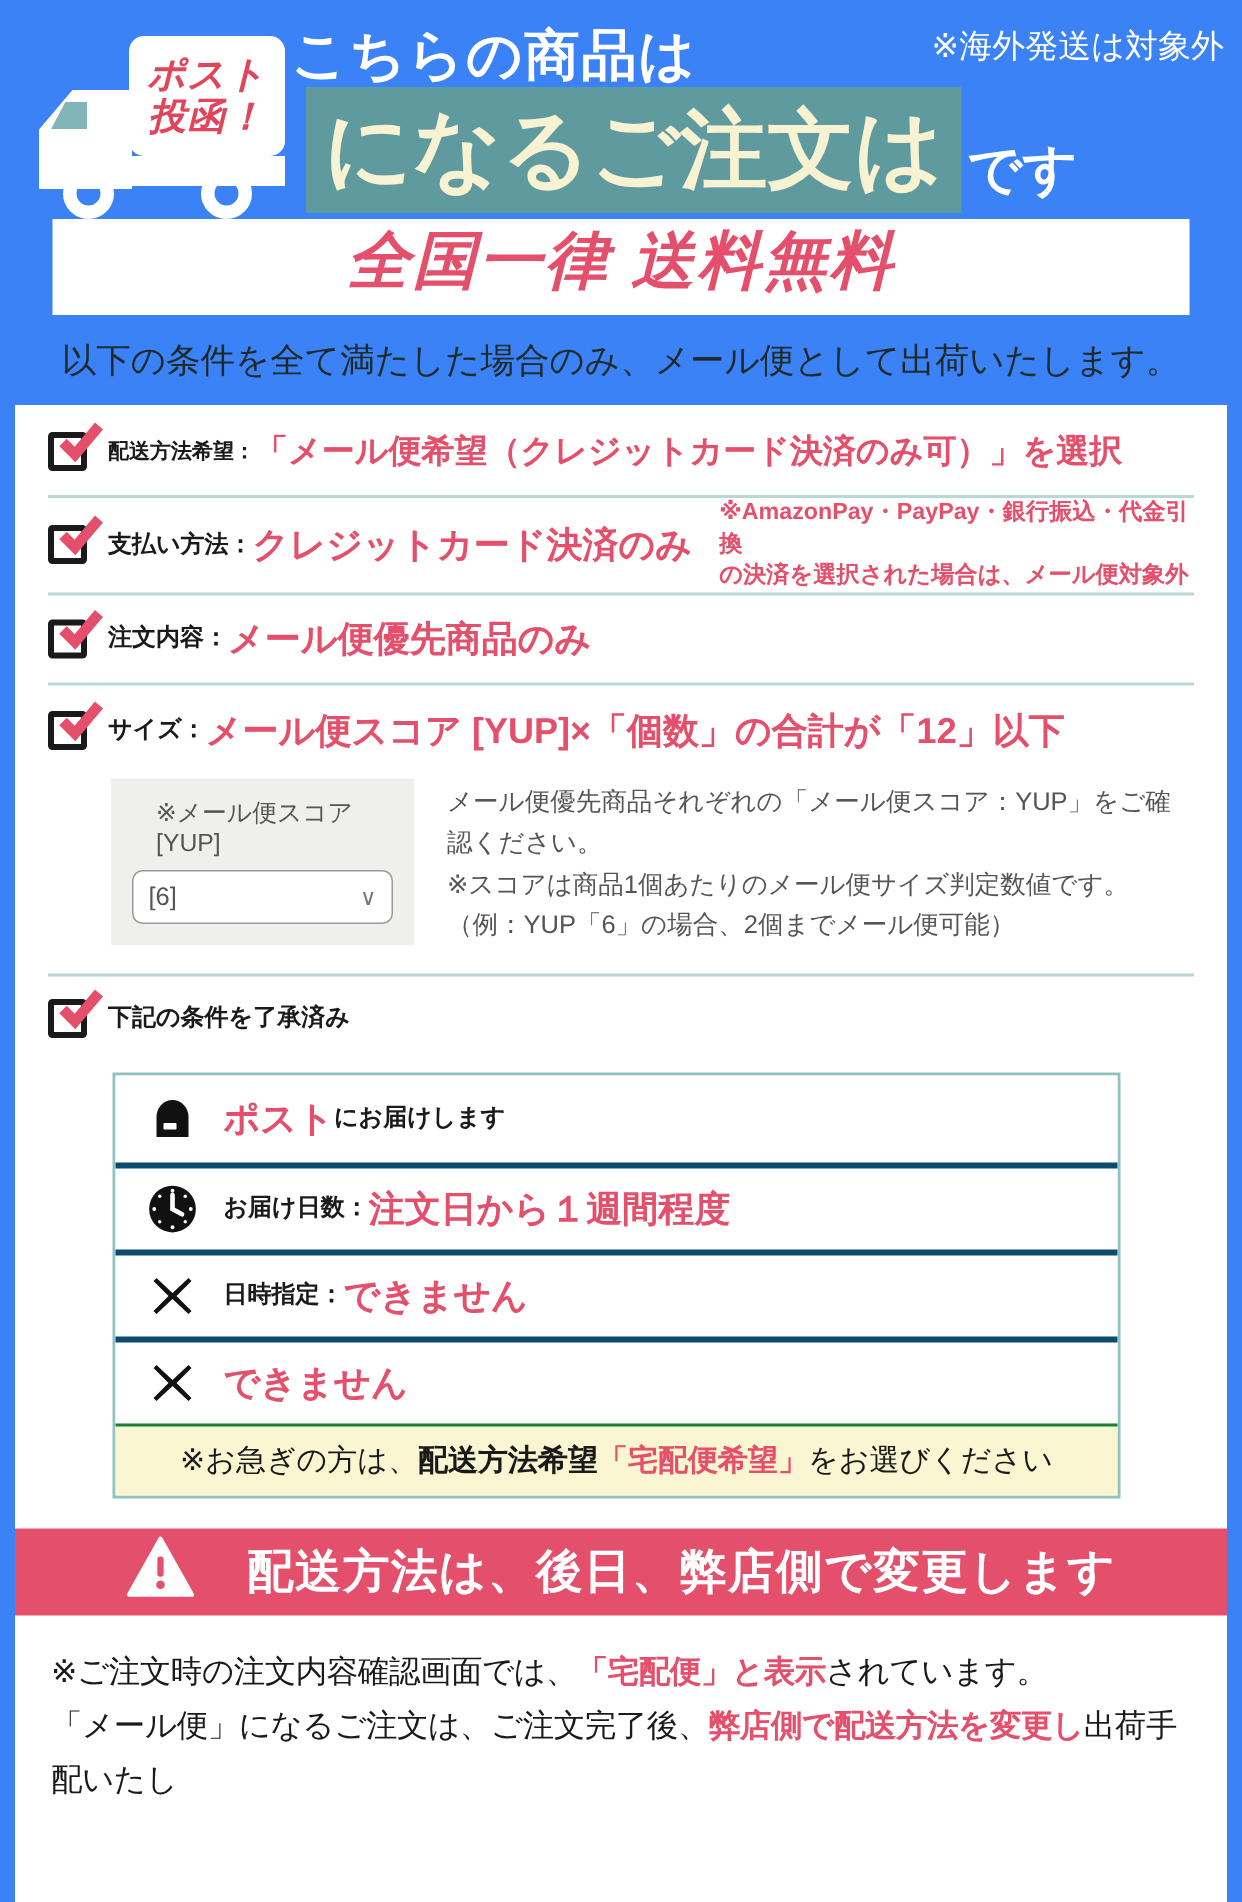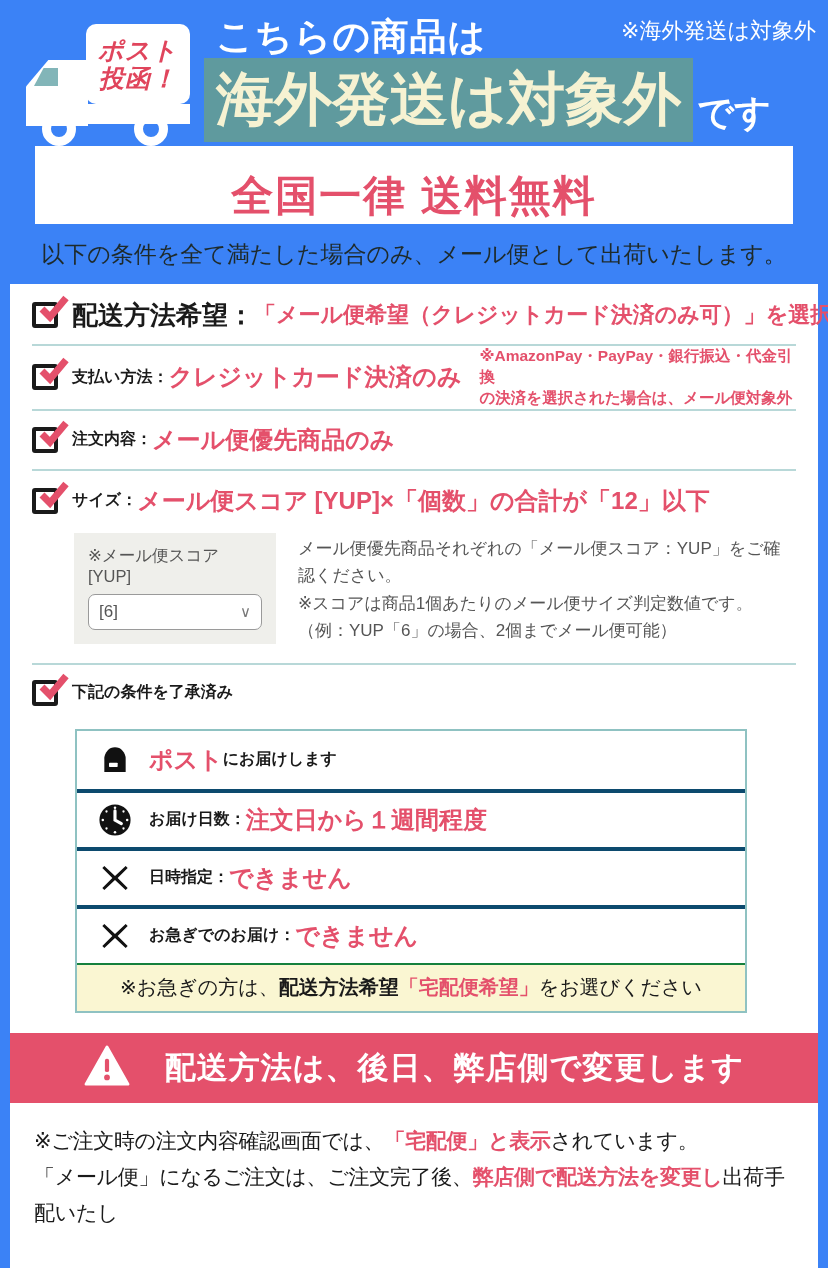--- a/index.html
+++ b/index.html
@@ -14,71 +14,71 @@
                  display:flex; flex-direction:column; align-items:center; justify-content:center; }
   .truck-cargo-line { color:#e0455c; font-weight:bold; font-style:italic; font-size:25px; line-height:1.12; letter-spacing:1px; }
   .truck-cab { position:absolute; left:0; top:40px; width:62px; height:66px; background:#fff;
                clip-path:polygon(0 40%, 36% 0, 100% 0, 100% 100%, 0 100%); }
   .truck-window { position:absolute; left:8px; top:48px; width:24px; height:18px; background:#82b5b8;
                   clip-path:polygon(40% 0, 100% 0, 100% 100%, 0 100%); }
   .truck-bed { position:absolute; left:56px; top:84px; width:108px; height:20px; background:#fff; }
   .wheel { position:absolute; top:92px; width:34px; height:34px; border:9px solid #fff; border-radius:50%; }
   .wheel-left { left:16px; }
   .wheel-right { left:108px; }
-  .header-line1 { position:absolute; left:216px; top:12px; color:#fff; font-weight:bold; font-size:37px; letter-spacing:1px; }
+  .header-line1 { position:absolute; left:194px; top:12px; color:#fff; font-weight:bold; font-size:37px; letter-spacing:1px; }
   .header-hl-row { position:absolute; left:204px; top:58px; display:flex; align-items:flex-end; }
   .header-hl-box { background:#5f9a9e; height:84px; display:flex; align-items:center; padding:0 12px; }
   .header-hl-text { color:#f6f2d2; font-weight:bold; font-size:58px; letter-spacing:0; }
   .header-suffix { color:#fff; font-weight:bold; font-size:36px; padding:0 0 4px 4px; }
   .header-note { position:absolute; right:12px; top:16px; color:#fff; font-size:22px; }
 
   
-  .free-banner { flex:none; margin:0 auto; width:758px; height:78px; background:#fff;
-                 display:flex; align-items:flex-end; justify-content:center; }
+  .free-banner { flex:none; margin:0 auto; width:758px; height:64px; background:#fff;
+                 display:flex; align-items:flex-start; justify-content:center;font-style:italic; }
   .free-banner span { color:#e4506b; font-weight:bold; font-size:42px; letter-spacing:2px; }
 
   
   .intro { flex:none; height:60px; display:flex; align-items:center; justify-content:center;
            color:#1e2a2a; font-size:23px; font-weight:500; }
 
   
   .panel { flex:1; margin:0 10px; background:#fff; padding:2px 22px 0; }
 
   .check-row { display:flex; align-items:center; gap:14px; min-height:60px; border-bottom:2px solid #b8d8d8; }
   .check-row.no-border { border-bottom:none; }
   .checkbox { flex:none; width:26px; height:26px; border:4px solid #1a1a1a; border-radius:3px; position:relative; }
   .checkbox svg { position:absolute; left:-1px; top:-13px; }
   .row-label { color:#1a1a1a; font-weight:bold; font-size:16px; white-space:nowrap; }
-  .row-label.small { font-size:26px; }
+  .row-label.small { font-size:14px; }
   .row-value { color:#e4506b; font-weight:bold; font-size:24px; white-space:nowrap; }
   .row-value.small { font-size:22px; }
   .row-text { display:flex; align-items:center; }
   .pay-note { margin-left:4px; color:#e4506b; font-size:15.5px; line-height:1.35; font-weight:bold; }
 
   .yup-wrap { border-bottom:2px solid #b8d8d8; padding:2px 0 18px 42px; display:flex; gap:22px; align-items:flex-start; }
   .yup-box { flex:none; width:202px; background:#efefeb; padding:12px 14px 14px; }
-  .yup-box-label { color:#555; font-size:16.5px; margin-bottom:8px; }
+  .yup-box-label { color:#555; font-size:16.5px; margin-bottom:8px;margin-left:16px; }
   .yup-select { background:#fff; border:1px solid #9a9a9a; border-radius:7px; padding:7px 10px;
                 display:flex; align-items:center; justify-content:space-between; cursor:pointer; }
   .yup-select-value { color:#555; font-size:17px; }
   .yup-select-chevron { color:#777; font-size:15px; }
   .yup-desc { color:#555; font-size:17px; line-height:1.62; padding-top:2px; }
 
   .cond-table { width:672px; margin:8px 0 0 43px; border:2px solid #8fc2c2; }
   .cond-row { display:flex; align-items:center; gap:16px; height:58px; padding-left:20px; border-top:4px solid #0c4a6e; background:#fff; }
   .cond-row:first-child { border-top:none; }
   .cond-icon { flex:none; width:36px; display:flex; align-items:center; justify-content:center; }
   .cond-note-small { color:#e4506b; font-size:18px; font-weight:bold; margin-left:2px; white-space:nowrap; }
   .cond-footnote { height:48px; background:#faf6d2; border-top:2px solid #15803d;
                    display:flex; align-items:center; justify-content:center; font-size:20px; color:#1a1a1a; }
   .cond-footnote .bold { font-weight:bold; }
   .cond-footnote .pink { color:#e4506b; font-weight:bold; }
 
   
-  .warning { margin:20px -22px 0; height:70px; background:#e4506b;
+  .warning { margin:20px -22px 0; height:58px; background:#e4506b;
              display:flex; align-items:center; justify-content:center; gap:35px; }
   .warning-text { color:#fff; font-weight:bold; font-size:31px; letter-spacing:1px; }
 
   
   .bottom-note { padding:20px 2px 0; color:#1a1a1a; font-size:21px; line-height:1.72; letter-spacing:-0.3px; }
   .bottom-note .pink { color:#e4506b; font-weight:bold; }
 </style>
 </head>
 <body>
 
@@ -92,21 +92,21 @@
       <div class="truck-cargo">
         <span class="truck-cargo-line">ポスト</span>
         <span class="truck-cargo-line">投函！</span>
       </div>
       <div class="wheel wheel-left"></div>
       <div class="wheel wheel-right"></div>
     </div>
     <div class="header-line1">こちらの商品は</div>
     <div class="header-hl-row">
       <div class="header-hl-box">
-        <span class="header-hl-text">海外発送は対象外</span>
+        <span class="header-hl-text">になるご注文は</span>
       </div>
       <span class="header-suffix">です</span>
     </div>
     <div class="header-note">※海外発送は対象外</div>
   </div>
 
   <div class="free-banner">
     <span>全国一律 送料無料</span>
   </div>
 
@@ -243,21 +243,20 @@
         </span>
       </div>
 
       <div class="cond-row">
         <span class="cond-icon">
           <svg width="32" height="32" viewBox="0 0 24 24">
               <path d="M4 3 L12 10.5 L20 3 L21.5 4.5 L14 12 L21.5 19.5 L20 21 L12 13.5 L4 21 L2.5 19.5 L10 12 L2.5 4.5 Z" fill="#111"></path>
             </svg>
         </span>
         <span class="row-text">
-          <span class="row-label">お急ぎでのお届け：</span>
           <span class="row-value">できません</span>
         </span>
       </div>
 
       <div class="cond-footnote">
         <span>※お急ぎの方は、</span>
           <span class="bold">配送方法希望</span>
           <span class="pink">「宅配便希望」</span>
           <span>をお選びください</span>
       </div>

